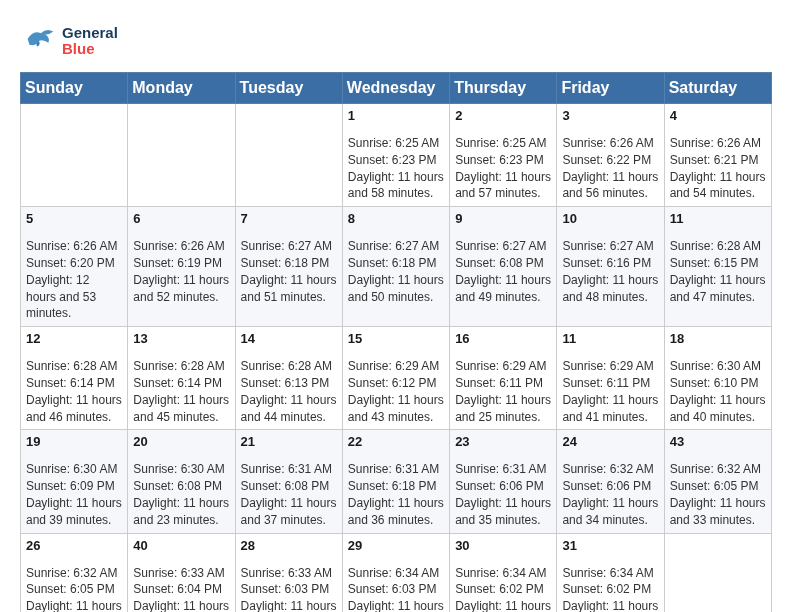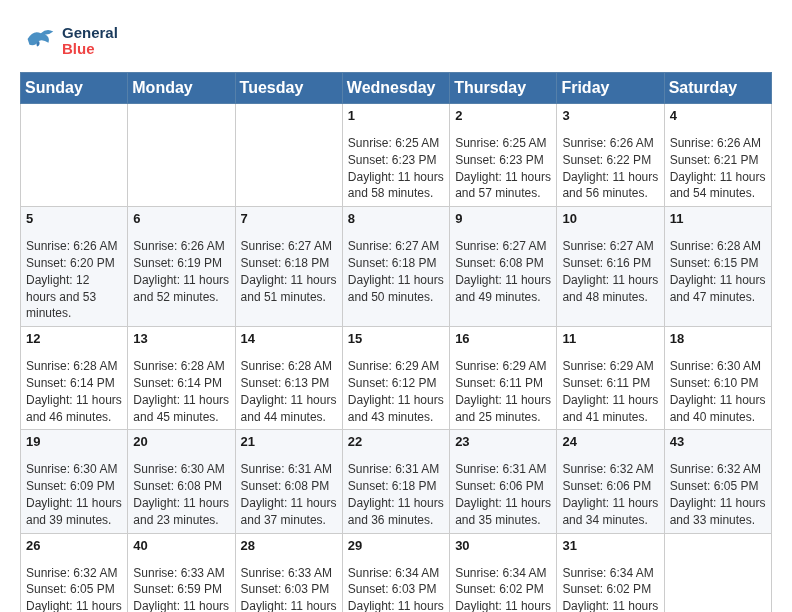--- a/index.html
+++ b/index.html
@@ -340,21 +340,21 @@
         <div class="day-info">
           <span>Sunrise: 6:32 AM</span><br>
           <span>Sunset: 6:05 PM</span><br>
           <span>Daylight: 11 hours and 32 minutes.</span>
         </div>
       </td>
         <td>
         <span class="day-num">40</span>
         <div class="day-info">
           <span>Sunrise: 6:33 AM</span><br>
-          <span>Sunset: 6:59 PM</span><br>
+          <span>Sunset: 6:04 PM</span><br>
           <span>Daylight: 11 hours and 31 minutes.</span>
         </div>
       </td>
         <td>
         <span class="day-num">28</span>
         <div class="day-info">
           <span>Sunrise: 6:33 AM</span><br>
           <span>Sunset: 6:03 PM</span><br>
           <span>Daylight: 11 hours and 30 minutes.</span>
         </div>

